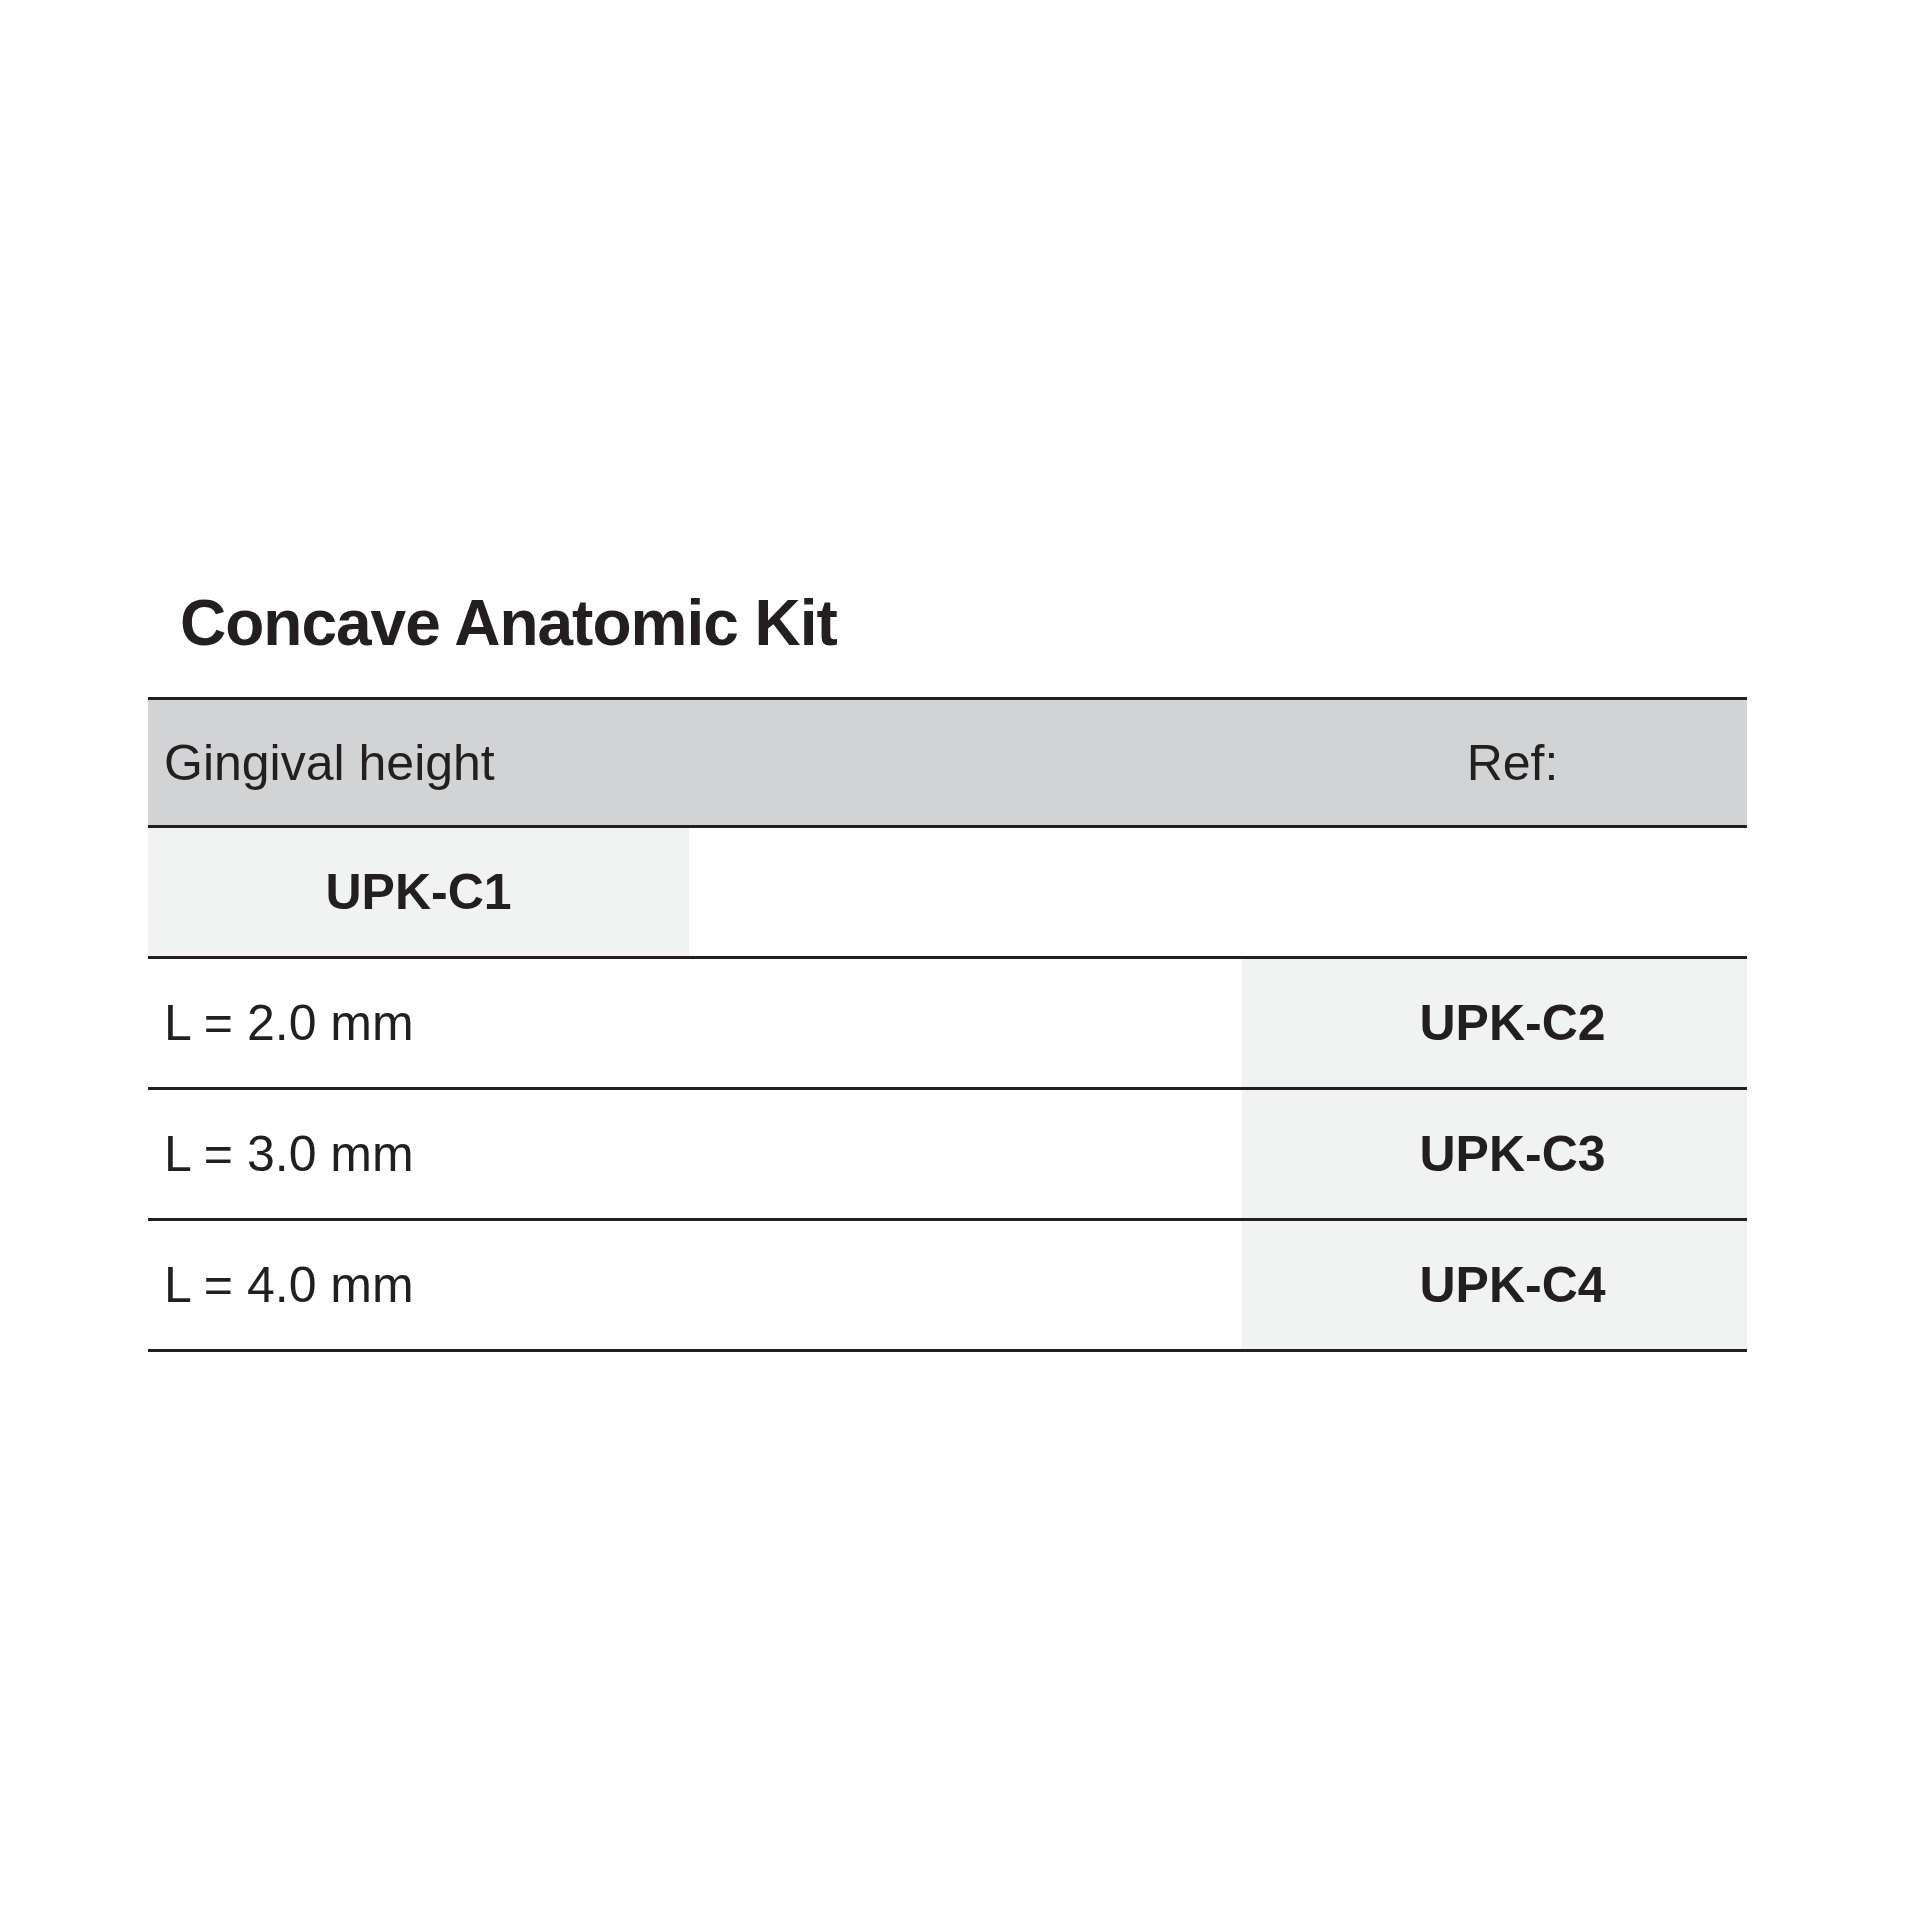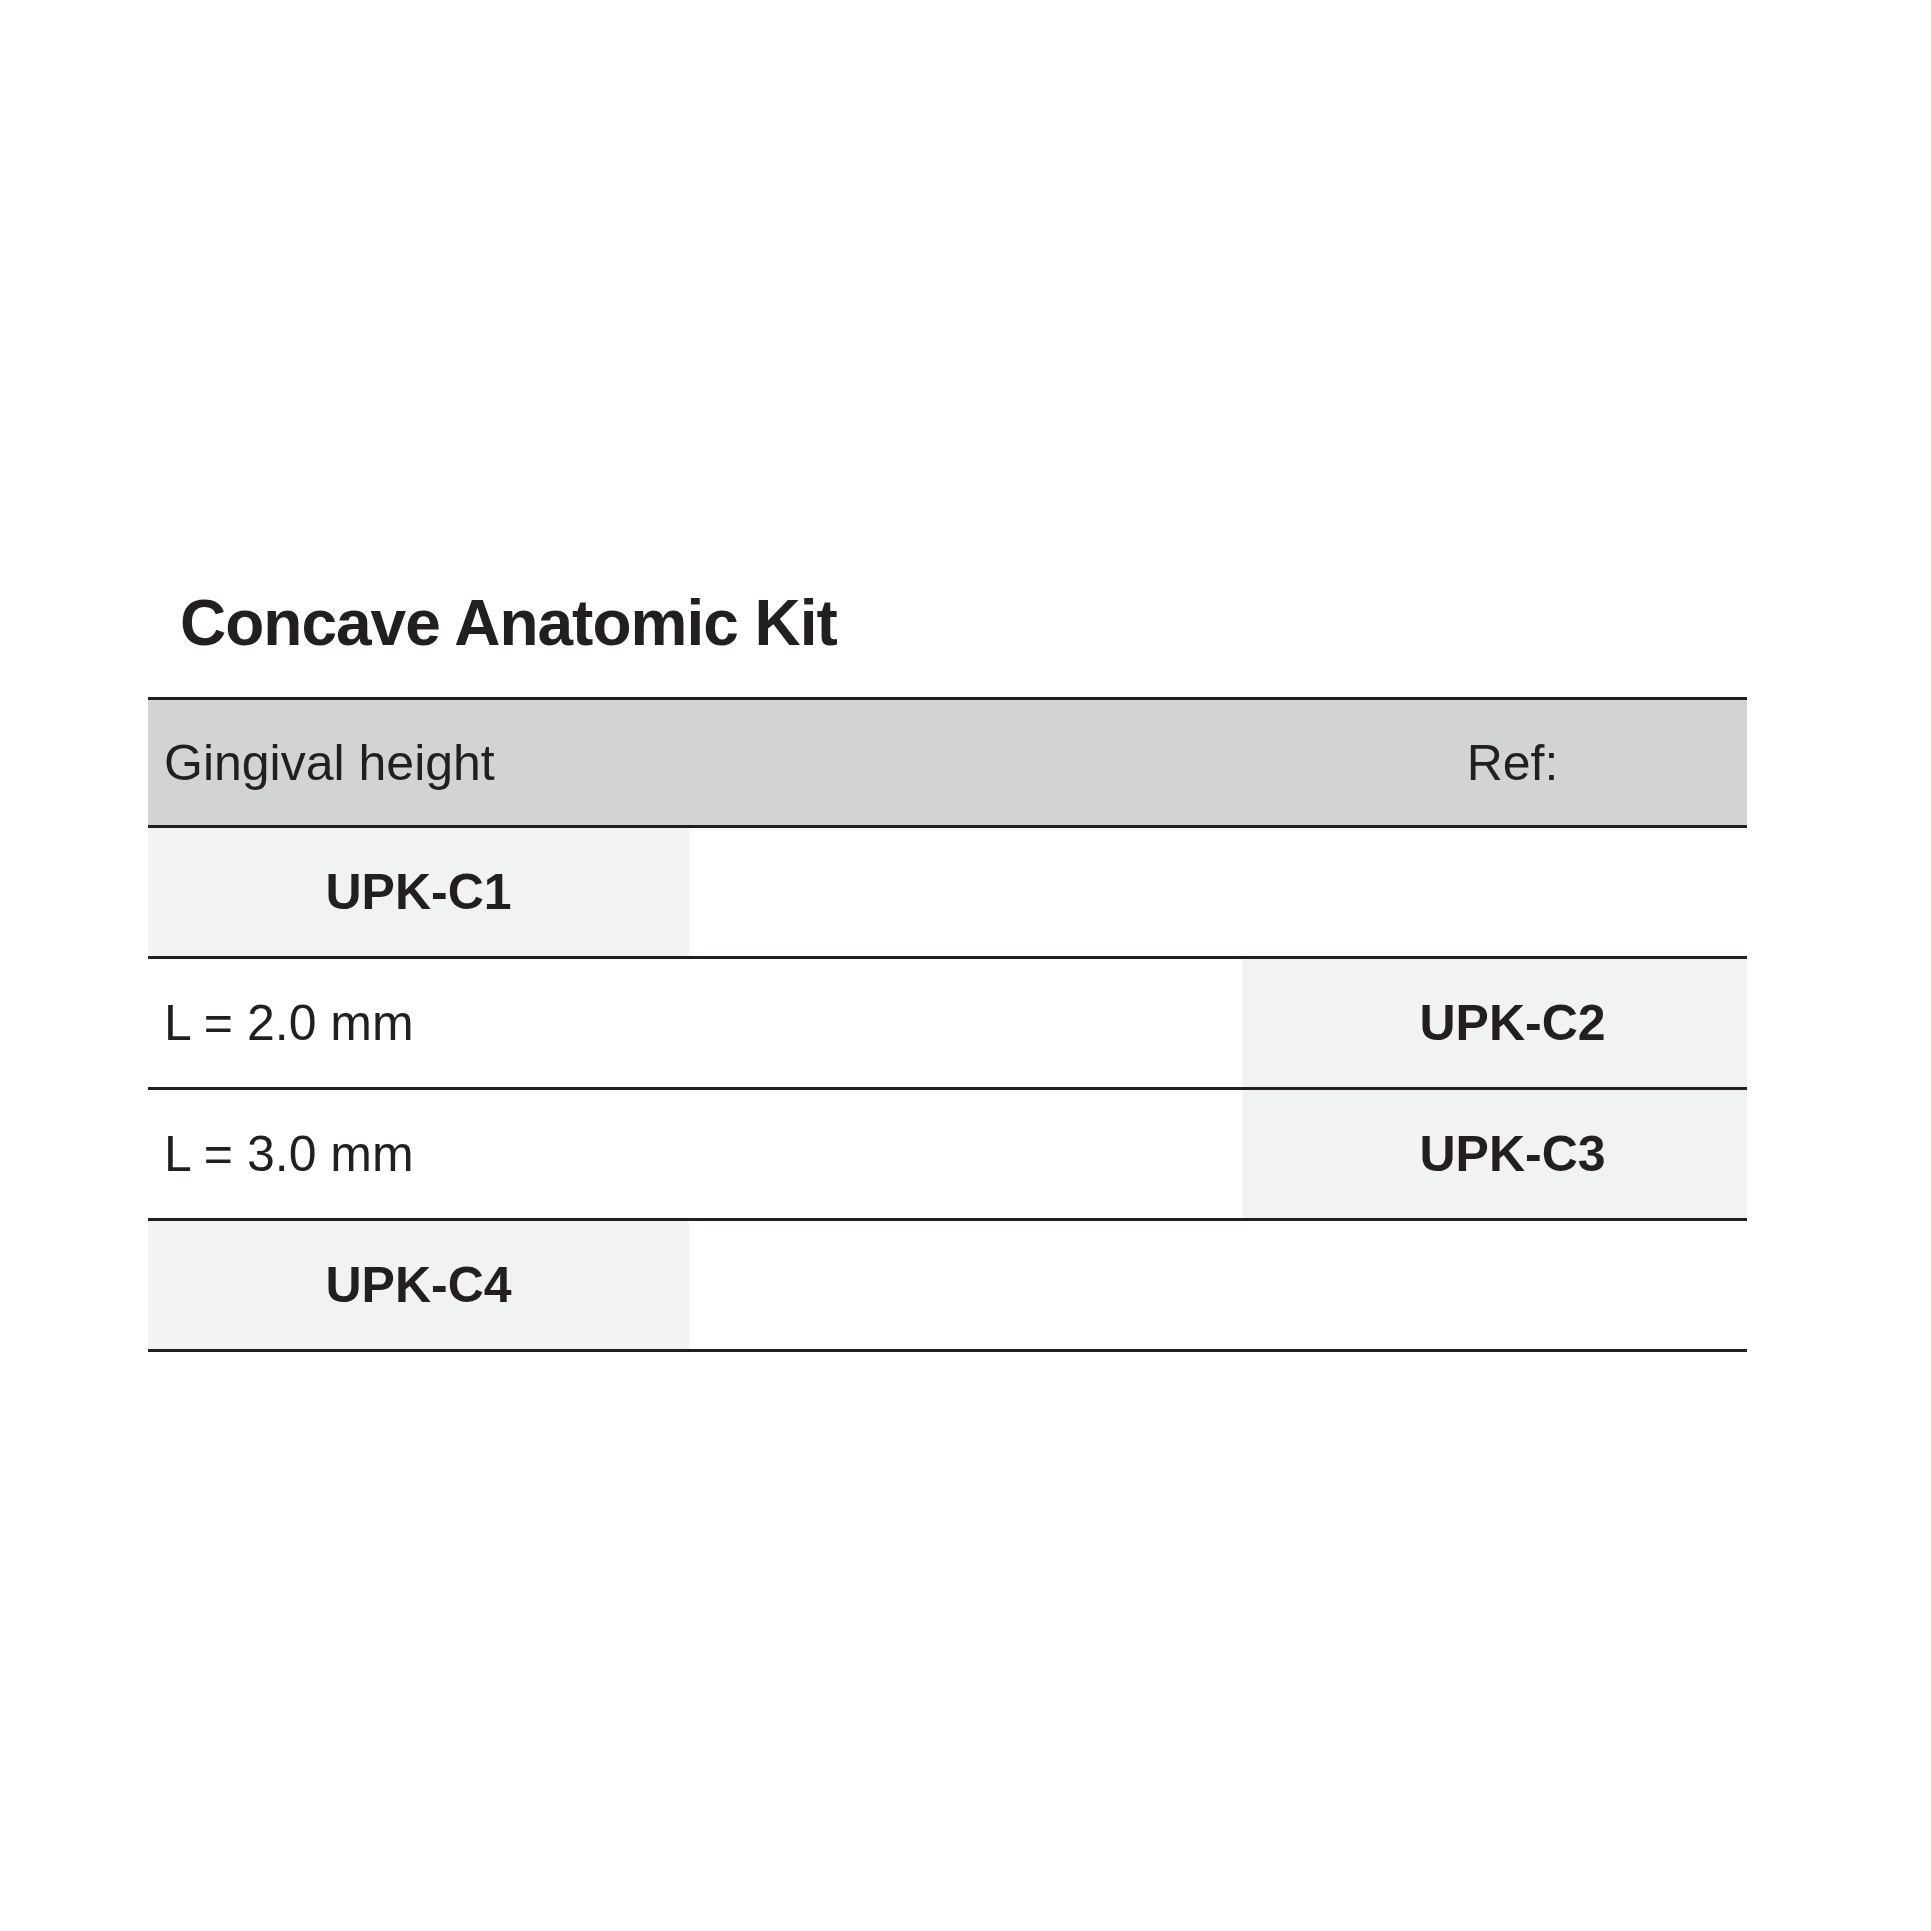--- a/index.html
+++ b/index.html
@@ -96,20 +96,21 @@
     <div class="cell-gh">L = 2.0 mm</div>
     <div class="cell-ref">UPK-C2</div>
   </div>
 
   <div class="trow">
     <div class="cell-gh">L = 3.0 mm</div>
     <div class="cell-ref">UPK-C3</div>
   </div>
 
   <div class="trow">
+    <div class="cell-gh">L = 4.0 mm</div>
     <div class="cell-ref">UPK-C4</div>
   </div>
 </div>
 
   </div>
 
 </div>
 
 
 </body></html>

